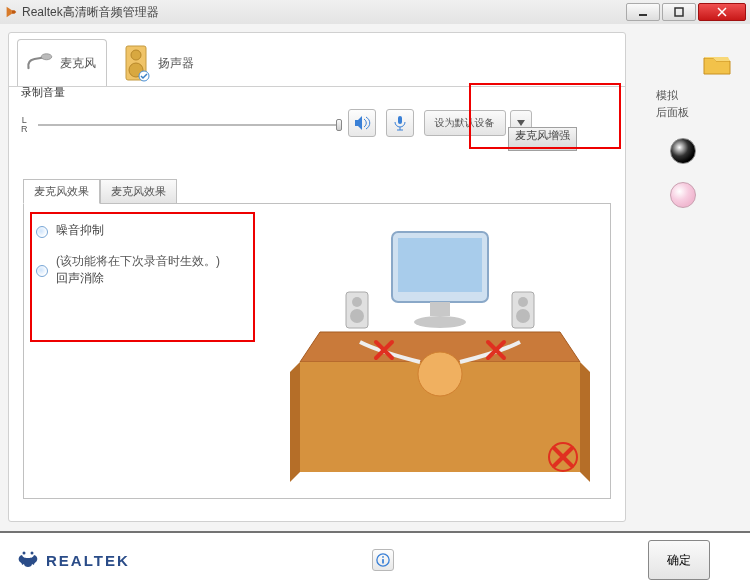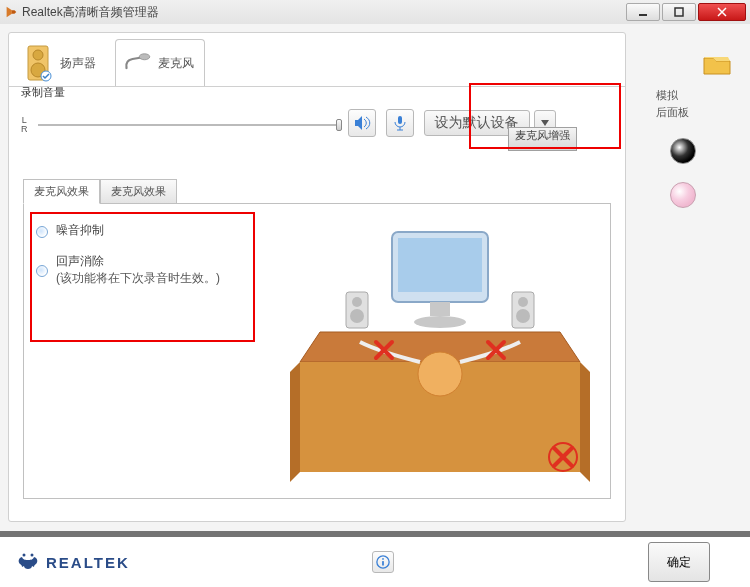--- a/index.html
+++ b/index.html
@@ -25,21 +25,21 @@
 
   
   .volrow { padding:10px 12px 6px 12px; display:flex; align-items:center; gap:10px; position:relative;text-align:center;}
   .voltitle { font-size:11px; color:#333; position:absolute; top:-2px; left:12px;}
   .lr { display:flex; flex-direction:column; font-size:9px; color:#555; line-height:9px; margin-top:8px;}
   .slider { flex:0 0 300px; height:16px; position:relative; margin-top:8px;}
   .slider .track { position:absolute; left:0; right:0; top:7px; height:2px; background:#bbb;}
   .slider .thumb { position:absolute; top:2px; width:6px; height:12px; background:linear-gradient(#fafafa,#ccc); border:1px solid #888; border-radius:2px;}
   .smallbtn { width:28px; height:28px; border:1px solid #b8b8b8; border-radius:3px; background:linear-gradient(#fdfdfd,#e8e8e8); display:flex; align-items:center; justify-content:center; margin-top:4px; cursor:pointer;}
   .smallbtn svg { width:18px; height:18px; }
-  .defaultbtn { height:26px; padding:0 10px; border:1px solid #b8b8b8; border-radius:3px; background:linear-gradient(#fafafa,#e4e4e4); font-size:14px; color:#555; display:flex; align-items:center; margin-top:4px; cursor:pointer;}
+  .defaultbtn { height:26px; padding:0 10px; border:1px solid #b8b8b8; border-radius:3px; background:linear-gradient(#fafafa,#e4e4e4); font-size:10px; color:#555; display:flex; align-items:center; margin-top:4px; cursor:pointer;}
   .dropdown { width:22px; height:26px; border:1px solid #b8b8b8; border-radius:3px; background:linear-gradient(#fafafa,#e4e4e4); display:flex; align-items:center; justify-content:center; margin-top:4px; margin-left:-6px; cursor:pointer;}
   .red-box-a { position:absolute; border:2px solid #e00; left:460px; top:-4px; width:152px; height:66px; pointer-events:none;}
   .boostbtn { position:absolute; right:48px; top:40px; height:24px; padding:0 6px; border:1px solid #a0a0a0; background:linear-gradient(#f4f4f4,#d8d8d8); font-size:11px; color:#444; cursor:pointer;}
 
   
   .subtabs { display:flex; margin:36px 0 0 14px; }
   .subtab { padding:4px 10px; font-size:11px; color:#555; border:1px solid #c0c0c0; background:linear-gradient(#fafafa,#e4e4e4); cursor:pointer;}
   .subtab.active { background:#fff; border-bottom-color:#fff; position:relative; z-index:2;}
   .subpanel { margin:0 14px 10px 14px; border:1px solid #c0c0c0; height:296px; background:#fff; position:relative; margin-top:-1px;}
 
@@ -52,21 +52,21 @@
 
   
   .sidebar { position:absolute; right:8px; top:8px; width:100px; height:490px; }
   .folder { width:30px; height:24px; margin:20px 0 0 60px; }
   .sidelabel { font-size:11px; color:#555; margin-left:14px; margin-top:12px;}
   .jacklabel { font-size:11px; color:#555; margin-left:14px; margin-top:2px;}
   .jack { width:26px; height:26px; border-radius:50%; border:1px solid #888; margin-left:28px; margin-top:18px; background:radial-gradient(circle at 35% 35%, #fff 0%, #333 40%, #000 70%);}
   .jack.pink { background:radial-gradient(circle at 35% 35%, #fff 0%, #f7cde0 40%, #f0b8d0 70%); border-color:#c8a0b0;}
 
   
-  .footer { position:absolute; left:0; right:0; bottom:0; height:56px; border-top:6px solid #737373; background:#fff; display:flex; align-items:center;}
+  .footer { position:absolute; left:0; right:0; bottom:0; height:56px; border-top:2px solid #737373; background:#fff; display:flex; align-items:center;}
   .brand { display:flex; align-items:center; gap:6px; margin-left:16px; color:#2a4c88; font-weight:bold; letter-spacing:2px; font-size:15px;}
   .brand svg { width:24px; height:24px;}
   .okbtn { margin-left:auto; margin-right:40px; height:40px; padding:0 18px; border:1px solid #888; border-radius:3px; background:linear-gradient(#fafafa,#e4e4e4); font-size:12px; cursor:pointer;}
   .infoicon { width:22px; height:22px; border:1px solid #b8b8b8; border-radius:3px; background:linear-gradient(#fdfdfd,#e8e8e8); display:flex; align-items:center; justify-content:center; margin-right:12px; cursor:pointer;}
 </style>
 </head>
 <body>
 
 <div class="titlebar">
   <span class="icon">
@@ -93,40 +93,40 @@
         </svg>
       </div>
   </div>
 </div>
 
 <div class="client">
 
   <div class="mainarea">
 
     <div class="devtabs">
+      <div class="devtab active">
+        <span class="mic-icon">
+          <svg viewBox="0 0 40 24">
+            <path d="M6 20 Q4 10 14 8 L26 6" stroke="#888" stroke-width="3" fill="none" stroke-linecap="round"></path>
+            <ellipse cx="30" cy="5" rx="7" ry="4" fill="#bbb" stroke="#888"></ellipse>
+          </svg>
+        </span>
+        <span>麦克风</span>
+      </div>
       <div class="devtab">
         <span class="spk-icon">
           <svg viewBox="0 0 30 38">
             <rect x="4" y="2" width="20" height="34" rx="2" fill="#f0c468" stroke="#c49a40"></rect>
             <circle cx="14" cy="11" r="5" fill="#d8a840" stroke="#b8882a"></circle>
             <circle cx="14" cy="26" r="7" fill="#d8a840" stroke="#b8882a"></circle>
             <circle cx="22" cy="32" r="5" fill="#fff" stroke="#4a90d6"></circle>
             <path d="M19 32l2 2 4-4" stroke="#3a80c6" stroke-width="1.5" fill="none"></path>
           </svg>
         </span>
         <span>扬声器</span>
-      </div>
-      <div class="devtab active">
-        <span class="mic-icon">
-          <svg viewBox="0 0 40 24">
-            <path d="M6 20 Q4 10 14 8 L26 6" stroke="#888" stroke-width="3" fill="none" stroke-linecap="round"></path>
-            <ellipse cx="30" cy="5" rx="7" ry="4" fill="#bbb" stroke="#888"></ellipse>
-          </svg>
-        </span>
-        <span>麦克风</span>
       </div>
     </div>
 
     <div class="volrow" style="padding-top:18px;">
       <span class="voltitle">录制音量</span>
       <div class="lr">
         <span>L</span>
         <span>R</span>
       </div>
       <div class="slider">
@@ -170,22 +170,22 @@
     <div class="subpanel">
       <div class="optcol">
         <div class="opt">
           <span class="radio"></span>
           <span>噪音抑制</span>
         </div>
         <div class="sep"></div>
         <div class="opt">
           <span class="radio"></span>
           <div>
+            <div style="color:#555;">(该功能将在下次录音时生效。)</div>
             <div>回声消除</div>
-            <div style="color:#555;">(该功能将在下次录音时生效。)</div>
           </div>
         </div>
       </div>
       <div class="red-box-b"></div>
 
       <div class="scene">
         <svg viewBox="0 0 320 280">
 
           <polygon points="20,150 300,150 280,120 40,120" fill="#c97a3a" stroke="#a55a20"></polygon>
 

